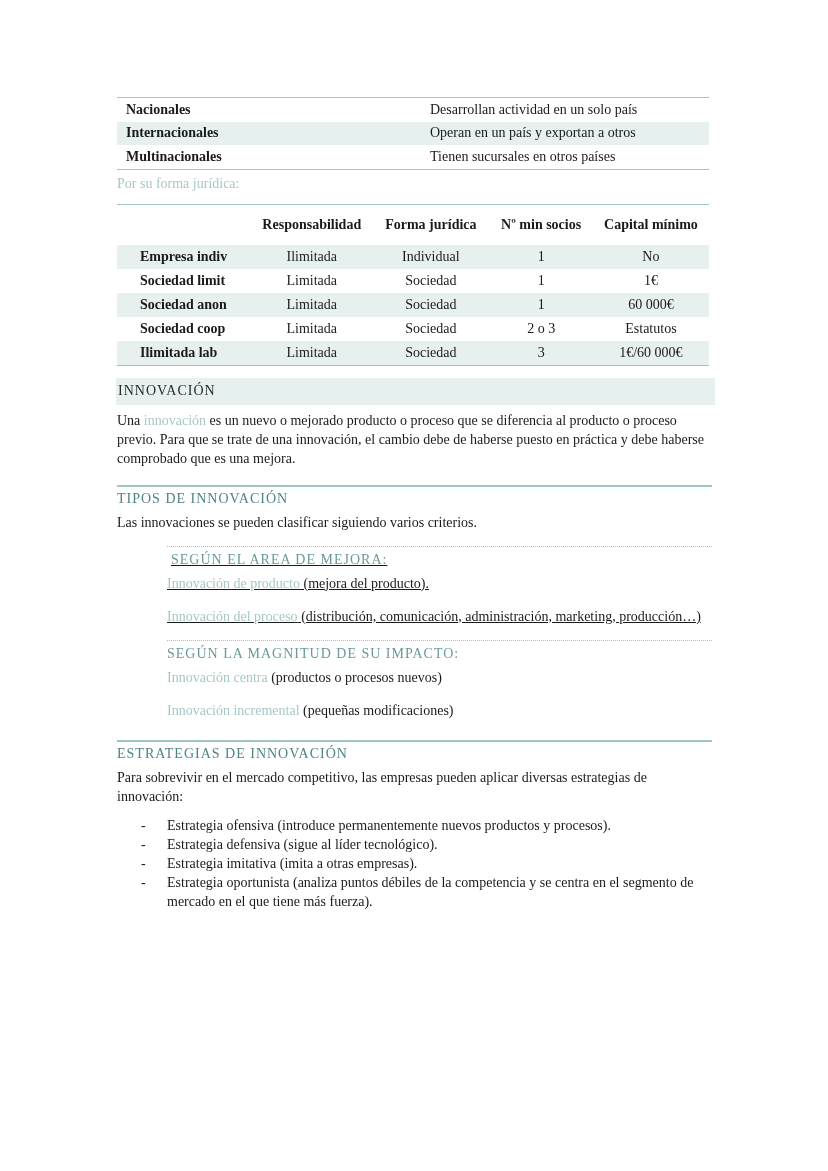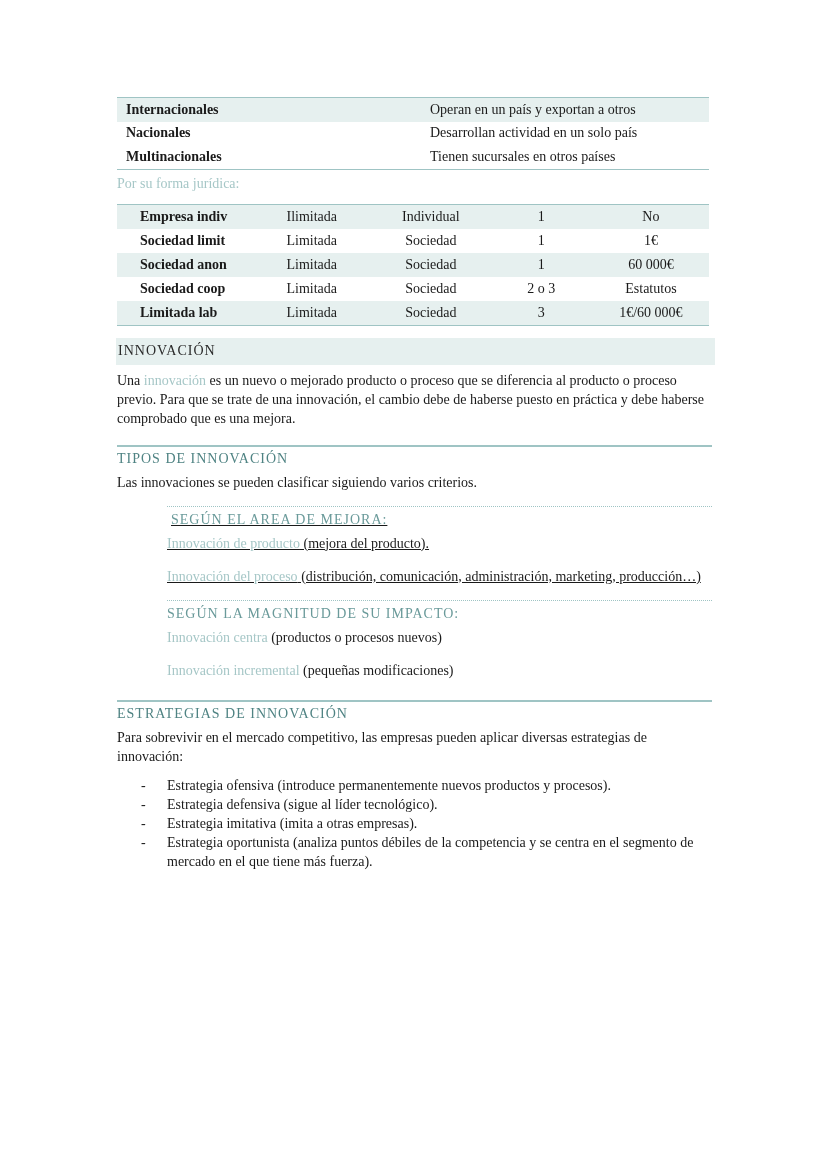--- a/index.html
+++ b/index.html
@@ -33,37 +33,44 @@
   ul.dash li { display:flex; line-height:19px; }
   ul.dash li .dash-mark { width:50px; padding-left:24px; box-sizing:border-box; }
   ul.dash li .txt { flex:1; }
 </style>
 </head>
 <body>
 
 <div class="page">
 
   <div class="t1">
+    <div class="row">
+      <div class="c1">Nacionales</div>
+      <div class="c2">Desarrollan actividad en un solo país</div>
+    </div>
     <div class="row alt">
       <div class="c1">Internacionales</div>
       <div class="c2">Operan en un país y exportan a otros</div>
-    </div>
-    <div class="row">
-      <div class="c1">Nacionales</div>
-      <div class="c2">Desarrollan actividad en un solo país</div>
     </div>
     <div class="row">
       <div class="c1">Multinacionales</div>
       <div class="c2">Tienen sucursales en otros países</div>
     </div>
   </div>
 
   <div class="caption">Por su forma jurídica:</div>
 
   <div class="t2">
+    <div class="row head">
+      <div class="cell c0"></div>
+      <div class="cell c1">Responsabilidad</div>
+      <div class="cell c2">Forma jurídica</div>
+      <div class="cell c3">Nº min socios</div>
+      <div class="cell c4">Capital mínimo</div>
+    </div>
     <div class="row alt">
       <div class="cell c0">Empresa indiv</div>
       <div class="cell c1">Ilimitada</div>
       <div class="cell c2">Individual</div>
       <div class="cell c3">1</div>
       <div class="cell c4">No</div>
     </div>
     <div class="row">
       <div class="cell c0">Sociedad limit</div>
       <div class="cell c1">Limitada</div>
@@ -79,21 +86,21 @@
       <div class="cell c4">60 000€</div>
     </div>
     <div class="row">
       <div class="cell c0">Sociedad coop</div>
       <div class="cell c1">Limitada</div>
       <div class="cell c2">Sociedad</div>
       <div class="cell c3">2 o 3</div>
       <div class="cell c4">Estatutos</div>
     </div>
     <div class="row alt">
-      <div class="cell c0">Limitada lab</div>
+      <div class="cell c0">Ilimitada lab</div>
       <div class="cell c1">Limitada</div>
       <div class="cell c2">Sociedad</div>
       <div class="cell c3">3</div>
       <div class="cell c4">1€/60 000€</div>
     </div>
   </div>
 
 
   <div class="shade-head" style="margin-top:12px;">INNOVACIÓN</div>
   <p class="para"><span>Una </span><span class="accent">innovación</span><span> es un nuevo o mejorado producto o proceso que se diferencia al producto o proceso previo. Para que se trate de una innovación, el cambio debe de haberse puesto en práctica y debe haberse comprobado que es una mejora.</span></p>

